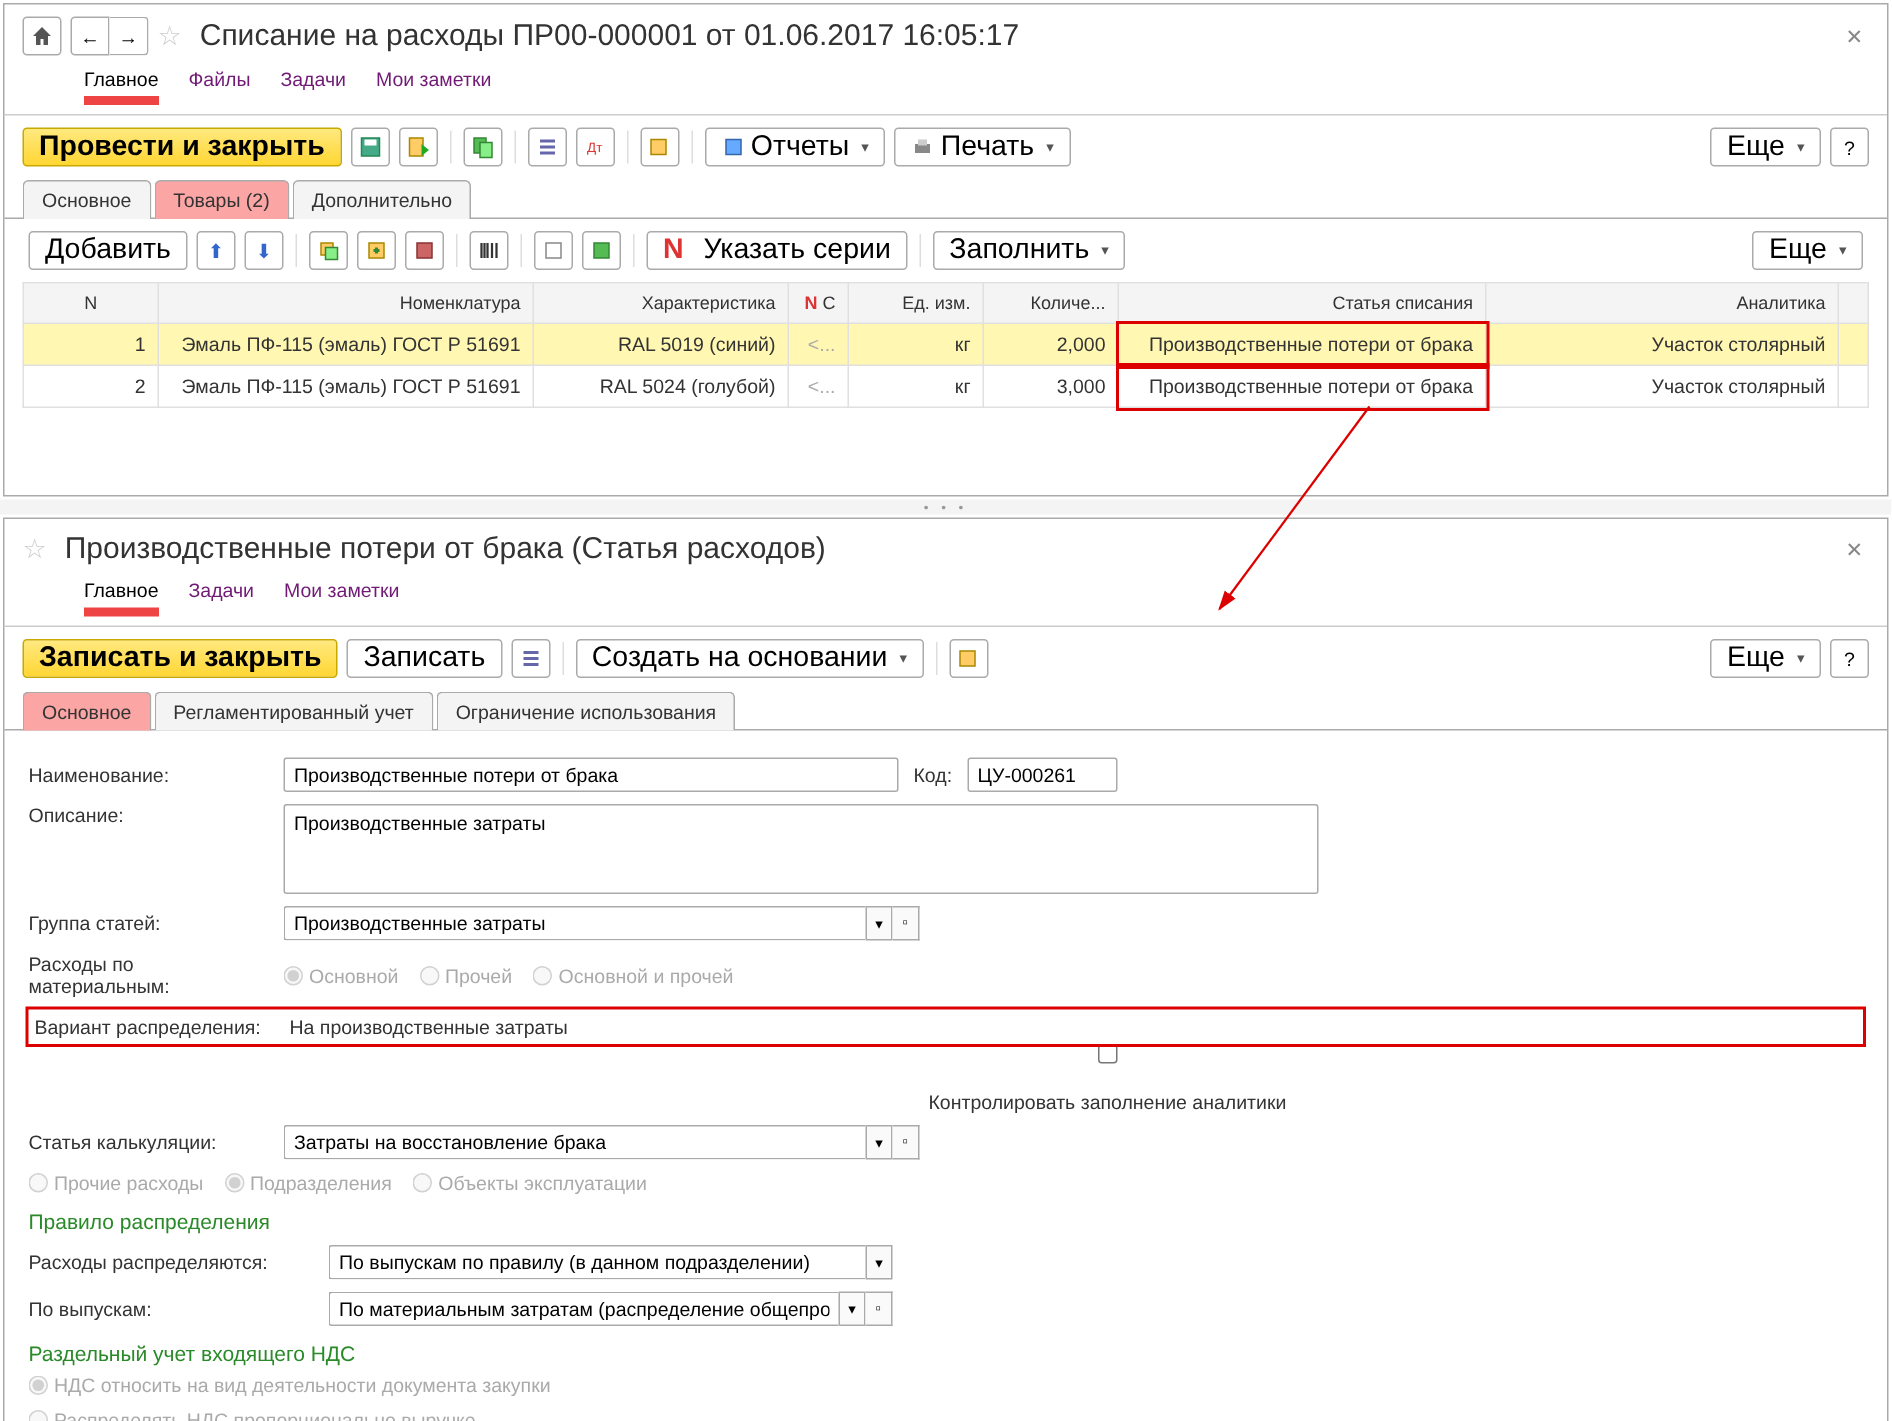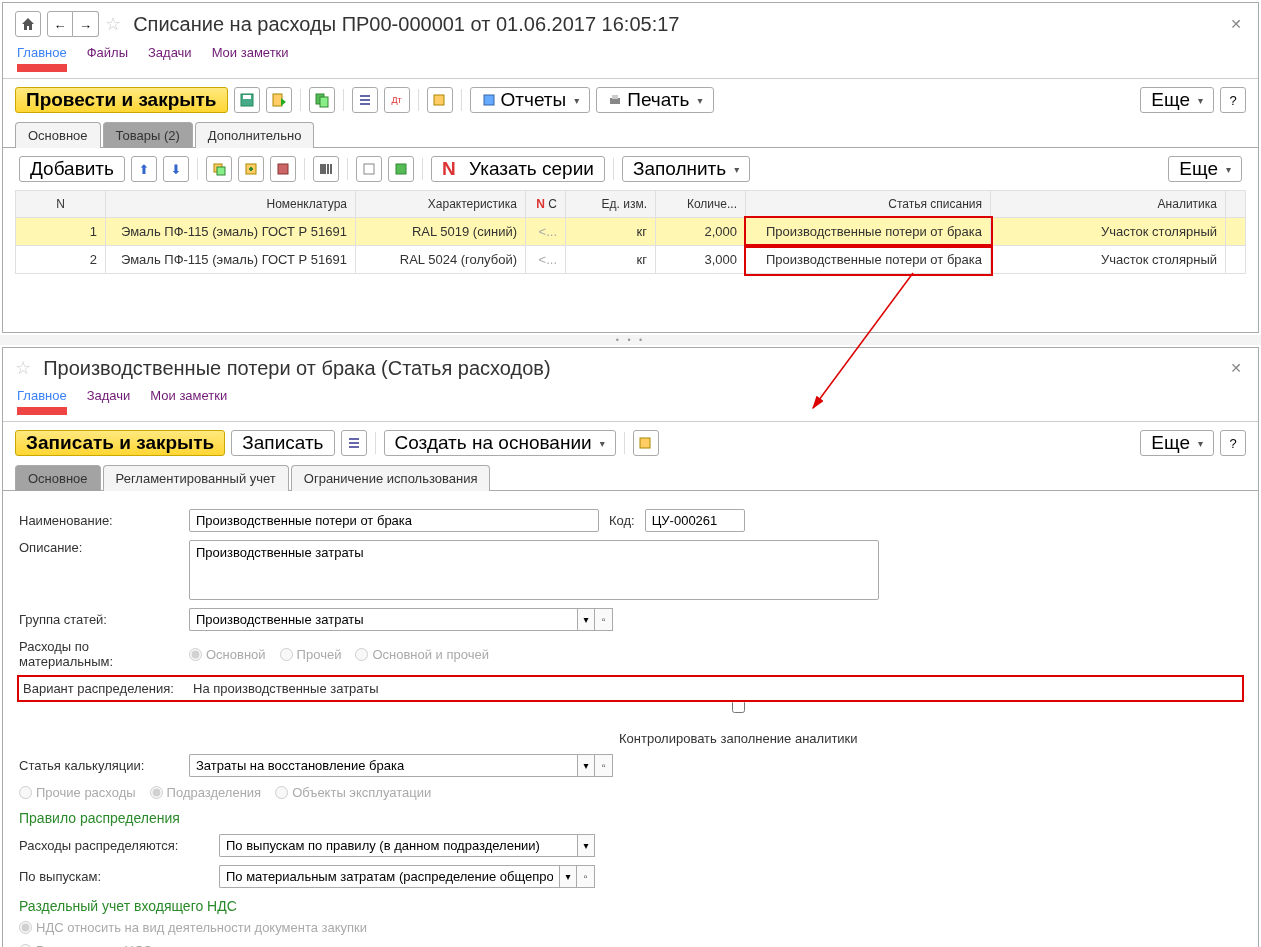--- a/index.html
+++ b/index.html
@@ -5,30 +5,30 @@
 * { box-sizing: border-box; margin: 0; padding: 0; }
 body { font-family: Arial, sans-serif; font-size: 13px; color: #333; background: #fff; width: 1261px; }
 .pane { border: 1px solid #aaa; margin: 2px; background: #fff; }
 .titlebar { display: flex; align-items: center; padding: 8px 12px; gap: 6px; }
 .title { font-size: 20px; flex: 1; }
 .close-x { font-size: 14px; color: #888; cursor: pointer; padding: 4px; }
 .star { font-size: 18px; color: #ccc; margin-right: 6px; }
 .icon-btn { border: 1px solid #aaa; border-radius: 3px; background: #fff; width: 26px; height: 26px; display: inline-flex; align-items: center; justify-content: center; cursor: pointer; font-size: 13px; }
 .nav-tabs { display: flex; gap: 20px; padding: 0 14px 6px; border-bottom: 1px solid #ccc; }
 .nav-tab { color: #701a75; cursor: pointer; padding-bottom: 4px; }
-.nav-tab.active { color: #3b82f6; border-bottom: 8px solid #ef4444; }
+.nav-tab.active { color: #000000; border-bottom: 6px solid #ef4444; margin-left: 39px; }
 .toolbar { display: flex; align-items: center; gap: 6px; padding: 8px 12px; }
 .btn { border: 1px solid #aaa; border-radius: 3px; background: #fff; padding: 4px 10px; cursor: pointer; font-size: 19px; height: 26px; display: inline-flex; align-items: center; gap: 4px; }
 .btn.yellow { background: linear-gradient(#ffe97f,#ffd633); border-color: #c9a800; font-weight: bold; }
 .btn.drop::after { content: "▾"; margin-left: 4px; font-size: 10px; color: #555; }
 .sep { width: 1px; height: 22px; background: #ddd; margin: 0 2px; }
 .spacer { flex: 1; }
 .sub-tabs { display: flex; gap: 2px; padding: 0 12px; border-bottom: 1px solid #aaa; }
 .sub-tab { border: 1px solid #aaa; border-bottom: none; border-radius: 4px 4px 0 0; padding: 5px 12px; cursor: pointer; background: #f4f4f4; position: relative; top: 1px; }
-.sub-tab.active { background: #a3a3a3; }
+.sub-tab.active { background: #fca5a5; }
 .grid-toolbar { display: flex; align-items: center; gap: 6px; padding: 8px 16px; }
 .table { width: calc(100% - 24px); margin: 0 12px 8px; border: 1px solid #ccc; border-collapse: collapse; }
 .table th, .table td { border: 1px solid #e0e0e0; padding: 6px 8px; text-align: right; font-weight: normal; }
 .table th { background: #f4f4f4; font-size: 12px; }
 .table tr.sel td { background: #fff7b2; }
 .table td.num { text-align: right; }
 .red-box { outline: 2px solid #d00; }
 .splitter { height: 10px; background: #f4f4f4; text-align: center; font-size: 9px; color: #999; letter-spacing: 3px; line-height: 10px; }
 .form { padding: 10px 16px; }
 .form-row { display: flex; align-items: center; gap: 10px; margin: 8px 0; }

